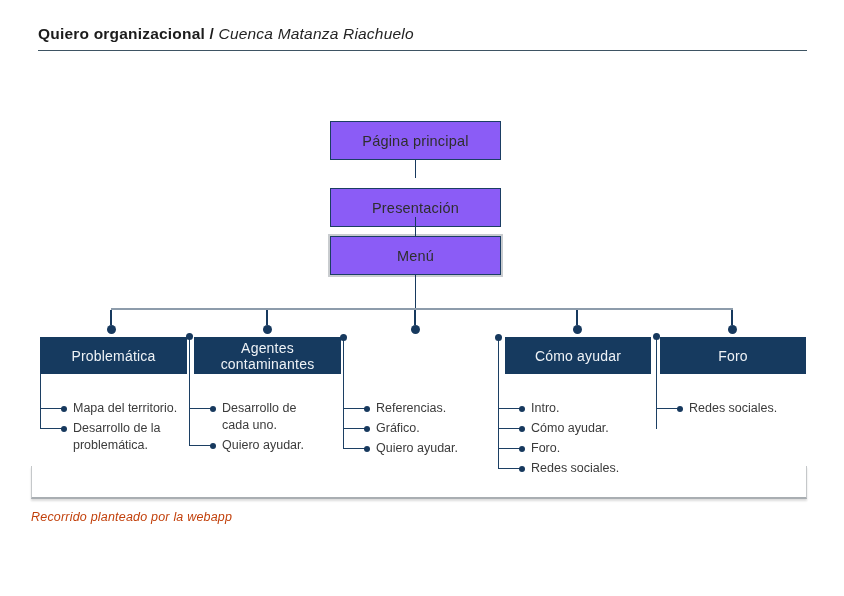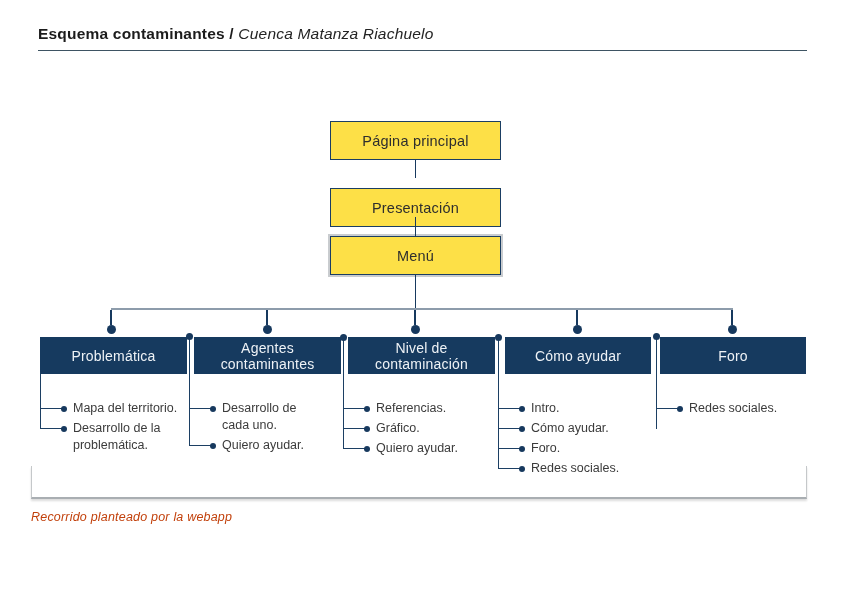--- a/index.html
+++ b/index.html
@@ -7,21 +7,21 @@
   body { font-family:"Liberation Sans", sans-serif; }
   .canvas { position:relative; width:844px; height:596px; background:#fff; overflow:hidden; }
 
   
   .title { position:absolute; left:38px; top:25px; font-size:15.5px; color:#1c1c1c; letter-spacing:.2px; white-space:nowrap; }
   .title .t-bold { font-weight:bold; }
   .title .t-italic { font-style:italic; font-weight:400; color:#242424;margin-top:29px; }
   .rule { position:absolute; left:38px; top:50px; width:769px; height:1.4px; background:#3e5463; }
 
   
-  .chainbox { position:absolute; left:330px; width:171px; height:39px; background:#fde047;
+  .chainbox { position:absolute; left:330px; width:171px; height:39px; background:#8b5cf6;
               border:1.4px solid #1b3e63; display:flex; align-items:center; justify-content:center;
               font-size:14.5px; color:#2e2e2e; letter-spacing:.2px; }
   .chainbox.halo { outline:2px solid #c9cccf; }
 
   
   .vseg  { position:absolute; width:1.5px; background:#17395e; }
   .hline { position:absolute; left:111px; top:308px; width:622px; height:2px; background:#8d9cab; }
   .drop  { position:absolute; width:1.5px; top:310px; height:15px; background:#17395e; }
   .dropdot { position:absolute; width:9px; height:9px; border-radius:50%; background:#17395e; top:324.5px; }
 
@@ -45,21 +45,21 @@
              border-bottom:2px solid #a9aeb2; box-shadow:0 2px 2px rgba(0,0,0,0.14); }
   .caption { position:absolute; left:31px; top:510px; width:776px; 
              font-size:12.5px; font-style:italic; color:#c2410c; letter-spacing:.2px; }
 </style>
 </head>
 <body>
 
 <div class="canvas">
 
   <div class="title">
-    <span class="t-bold">Esquema contaminantes /</span>
+    <span class="t-bold">Quiero organizacional /</span>
     <span class="t-italic">Cuenca Matanza Riachuelo</span>
   </div>
   <div class="rule"></div>
 
   <div class="chainbox" style="top:121px;">Página principal</div>
   <div class="chainbox" style="top:188px;">Presentación</div>
   <div class="chainbox halo" style="top:236px;">Menú</div>
 
   <div class="vseg" style="left:414.5px; top:160px; height:18px;"></div>
   <div class="vseg" style="left:414.5px; top:217px; height:19px;"></div>
@@ -72,21 +72,20 @@
   <div class="drop" style="left:576.3px;"></div>
   <div class="drop" style="left:731.3px;"></div>
   <div class="dropdot" style="left:106.5px;"></div>
   <div class="dropdot" style="left:262.5px;"></div>
   <div class="dropdot" style="left:410.5px;"></div>
   <div class="dropdot" style="left:572.5px;"></div>
   <div class="dropdot" style="left:727.5px;"></div>
 
   <div class="secbox" style="left:40px;  width:147px;">Problemática</div>
   <div class="secbox" style="left:194px; width:147px;">Agentes contaminantes</div>
-  <div class="secbox" style="left:348px; width:147px;">Nivel de contaminación</div>
   <div class="secbox" style="left:505px; width:146px;">Cómo ayudar</div>
   <div class="secbox" style="left:660px; width:146px;">Foro</div>
 
   <div class="secline" style="left:40px;  top:374px; height:55px;"></div>
   <div class="secline" style="left:189px; top:336px; height:110px;"></div>
   <div class="secline" style="left:343px; top:337px; height:112px;"></div>
   <div class="secline" style="left:498px; top:337px; height:132px;"></div>
   <div class="secline" style="left:656px; top:336px; height:93px;"></div>
   <div class="sectopdot" style="left:186px; top:332.5px;"></div>
   <div class="sectopdot" style="left:340px; top:333.5px;"></div>

